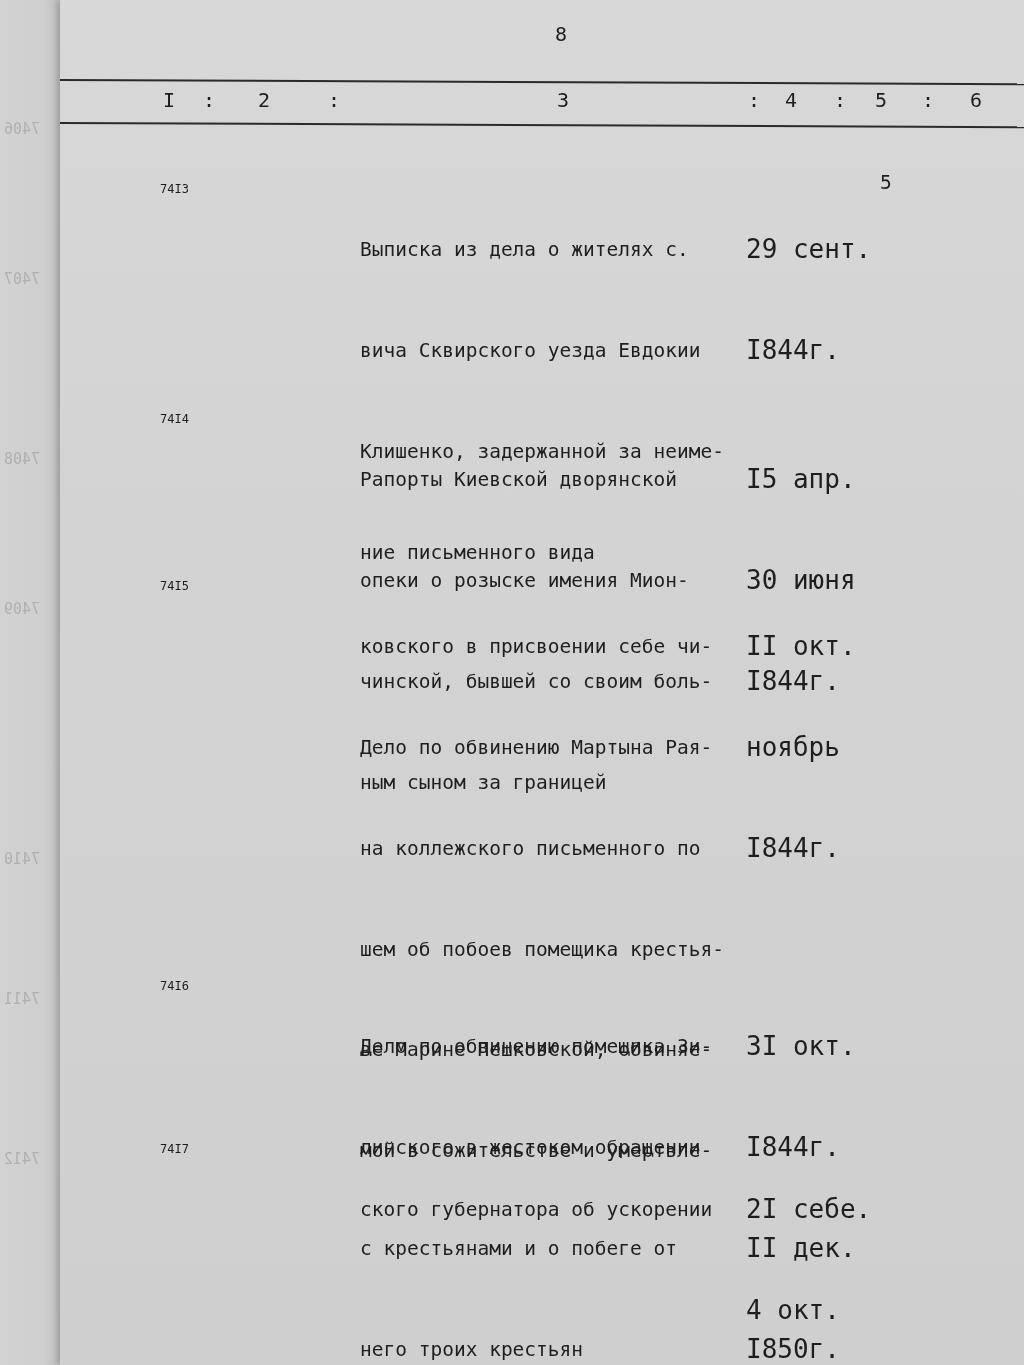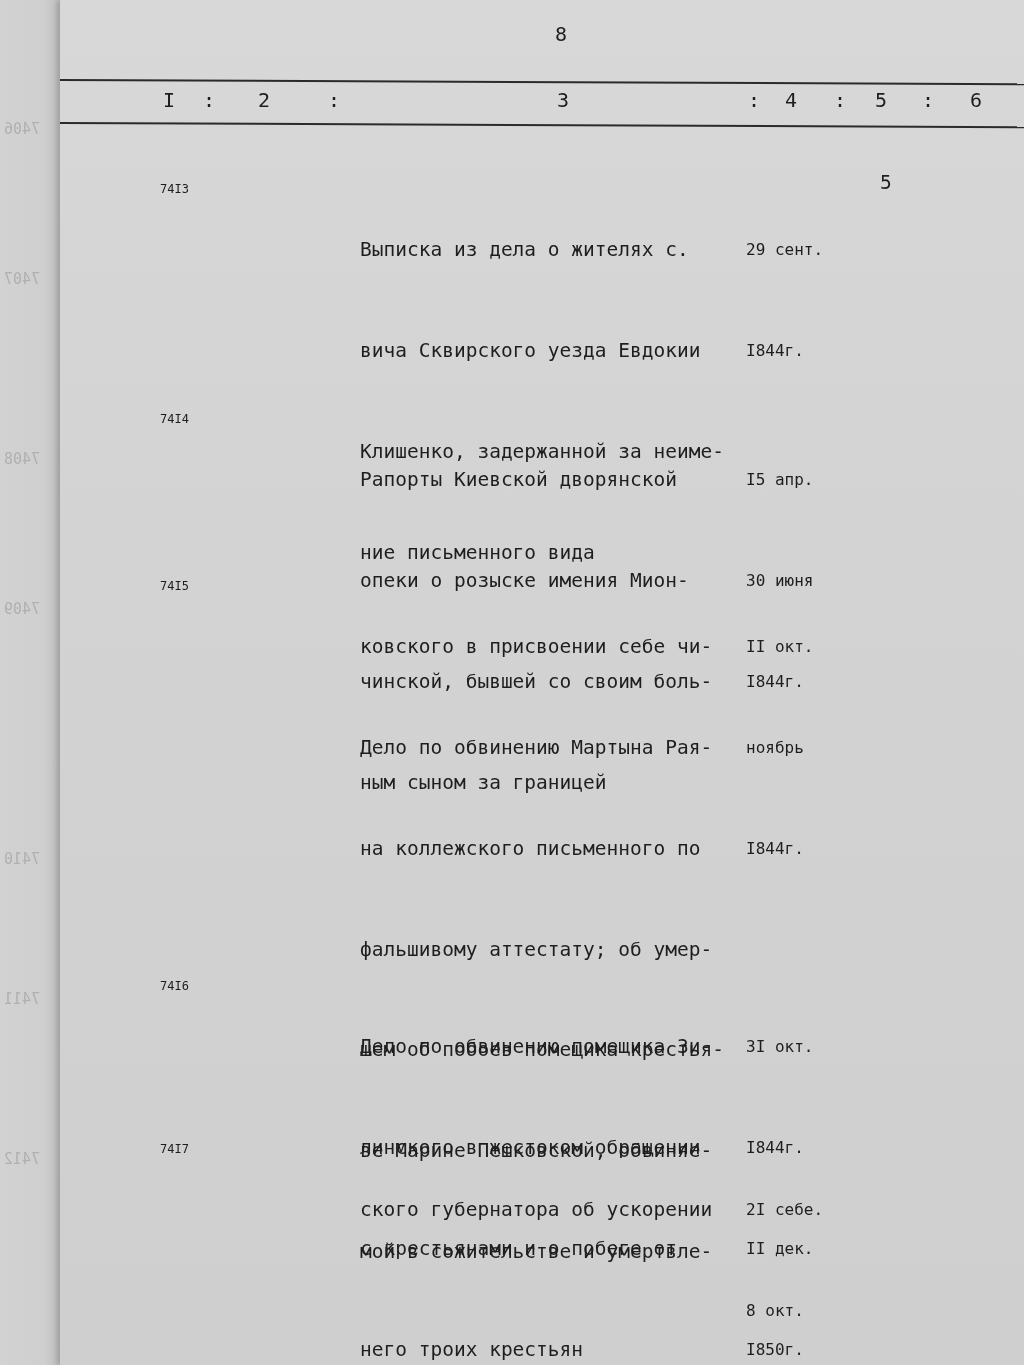--- a/index.html
+++ b/index.html
@@ -70,21 +70,21 @@
       top: 0;
       font-size: 19.5px;
       line-height: 33.6px;
       white-space: pre;
       margin-left: 33px;
     }
     .entry-date {
       position: absolute;
       left: 686px;
       top: 0;
-      font-size: 16px;
+      font-size: 26px;
       line-height: 33.6px;
       white-space: pre;
     }
     .entry-sheets {
       position: absolute;
       left: 820px;
       top: 0;
       font-size: 19.5px;
       line-height: 33.6px;
     }
@@ -151,21 +151,20 @@
       <span class="line">I844г.</span>
     </div>
   </div>
 
   <div class="entry" style="top:563px">
     <div class="entry-number">74I5</div>
     <div class="entry-desc">
       <span class="line">ковского в присвоении себе чи-</span>
       <span class="line">Дело по обвинению Мартына Рая-</span>
       <span class="line">на коллежского письменного по</span>
-      <span class="line">фальшивому аттестату; об умер-</span>
       <span class="line">шем об побоев помещика крестья-</span>
       <span class="line">ве Марине Пешковской, обвиняе-</span>
       <span class="line">мой в сожительстве и умертвле-</span>
       
       
       
     </div>
     <div class="entry-date">
       <span class="line">II окт.</span>
       <span class="line">ноябрь</span>
@@ -193,17 +192,17 @@
     <div class="entry-number">74I7</div>
     <div class="entry-desc">
       <span class="line">ского губернатора об ускорении</span>
       
       
       
       
     </div>
     <div class="entry-date">
       <span class="line">2I себе.</span>
-      <span class="line">8 окт.</span>
+      <span class="line">4 окт.</span>
       
     </div>
   </div>
 </div>
 
 </body></html>

